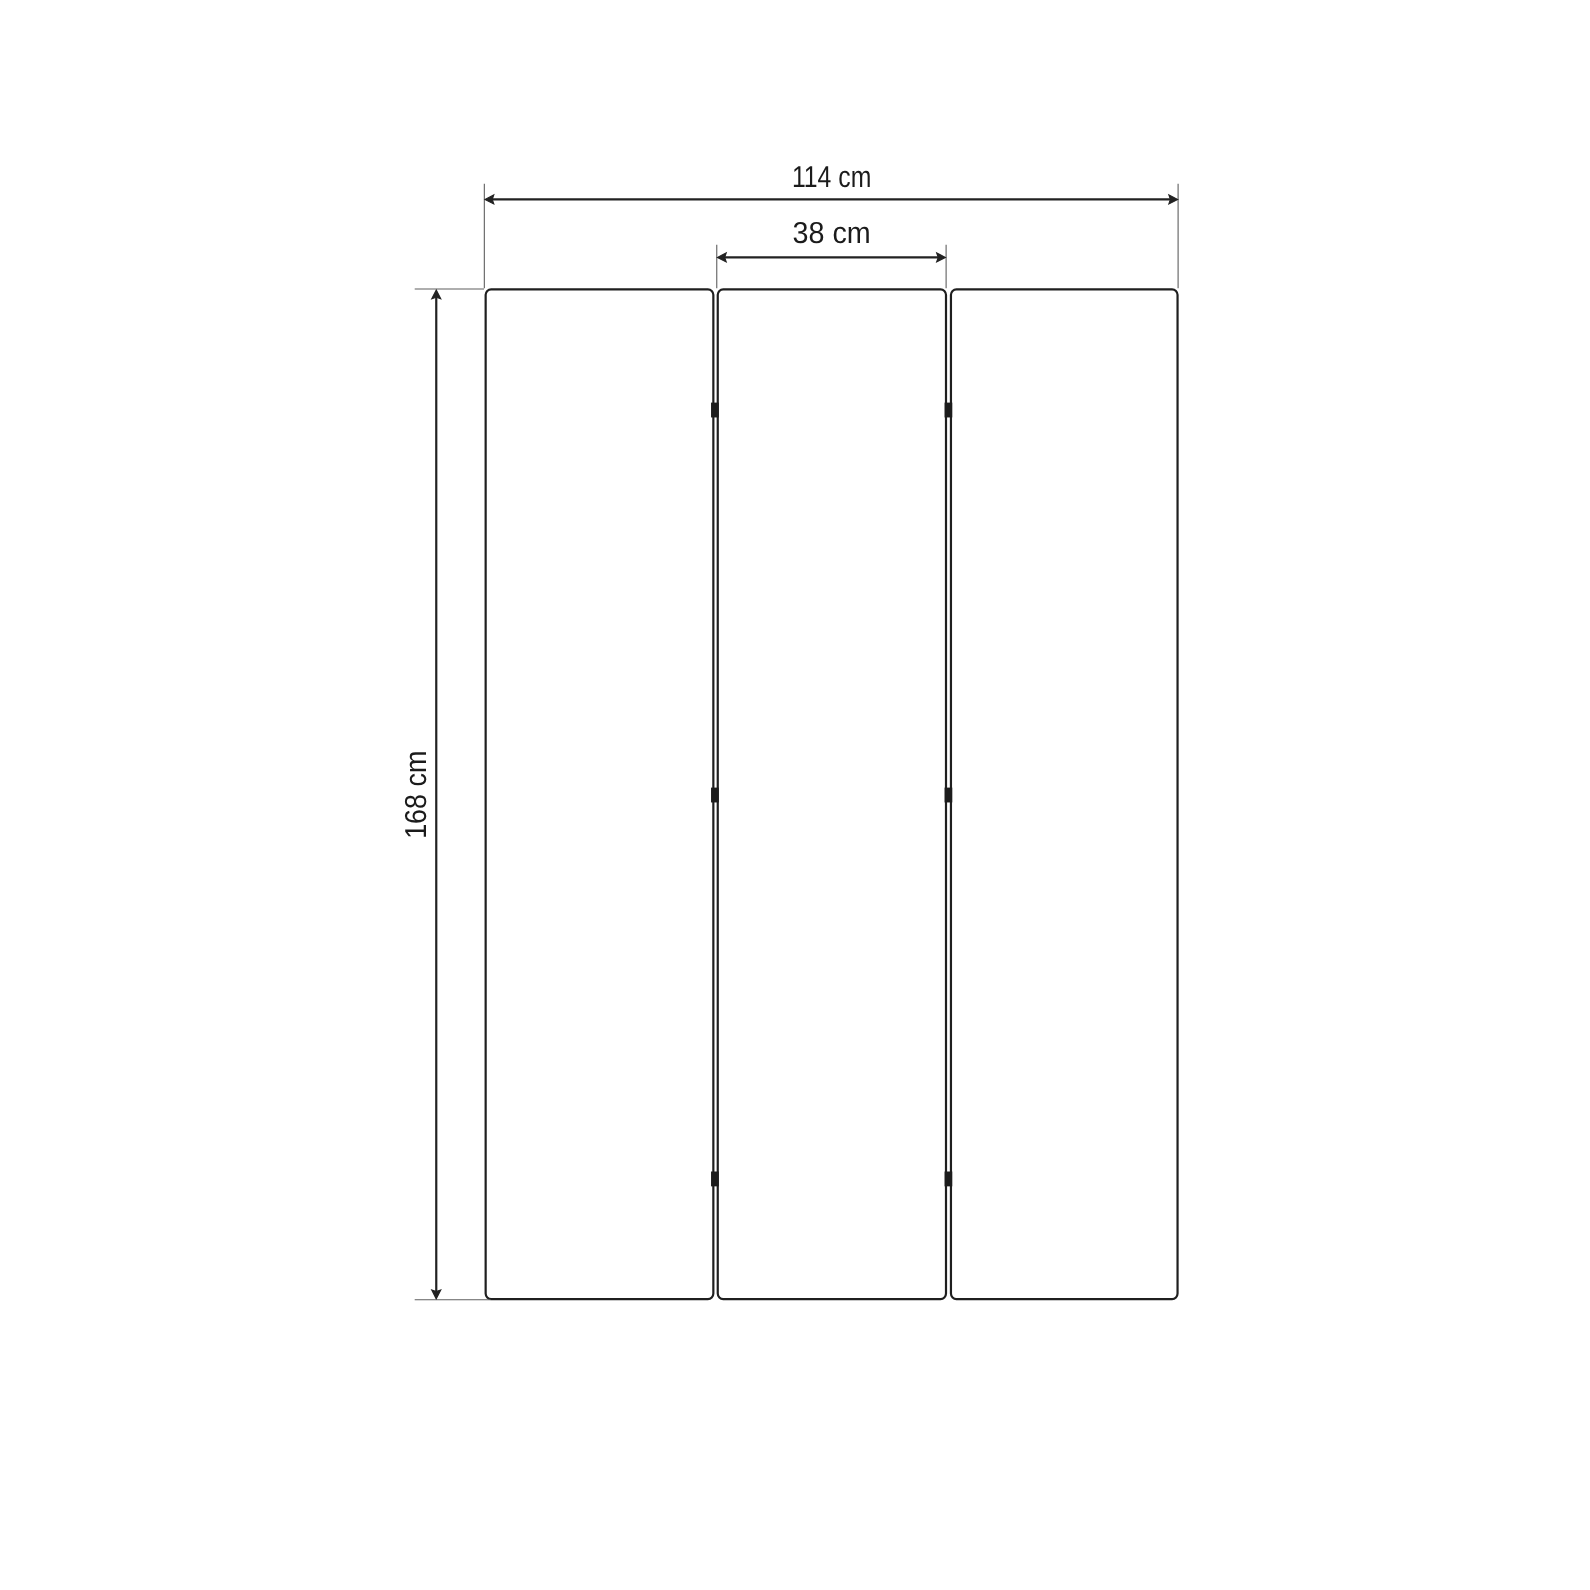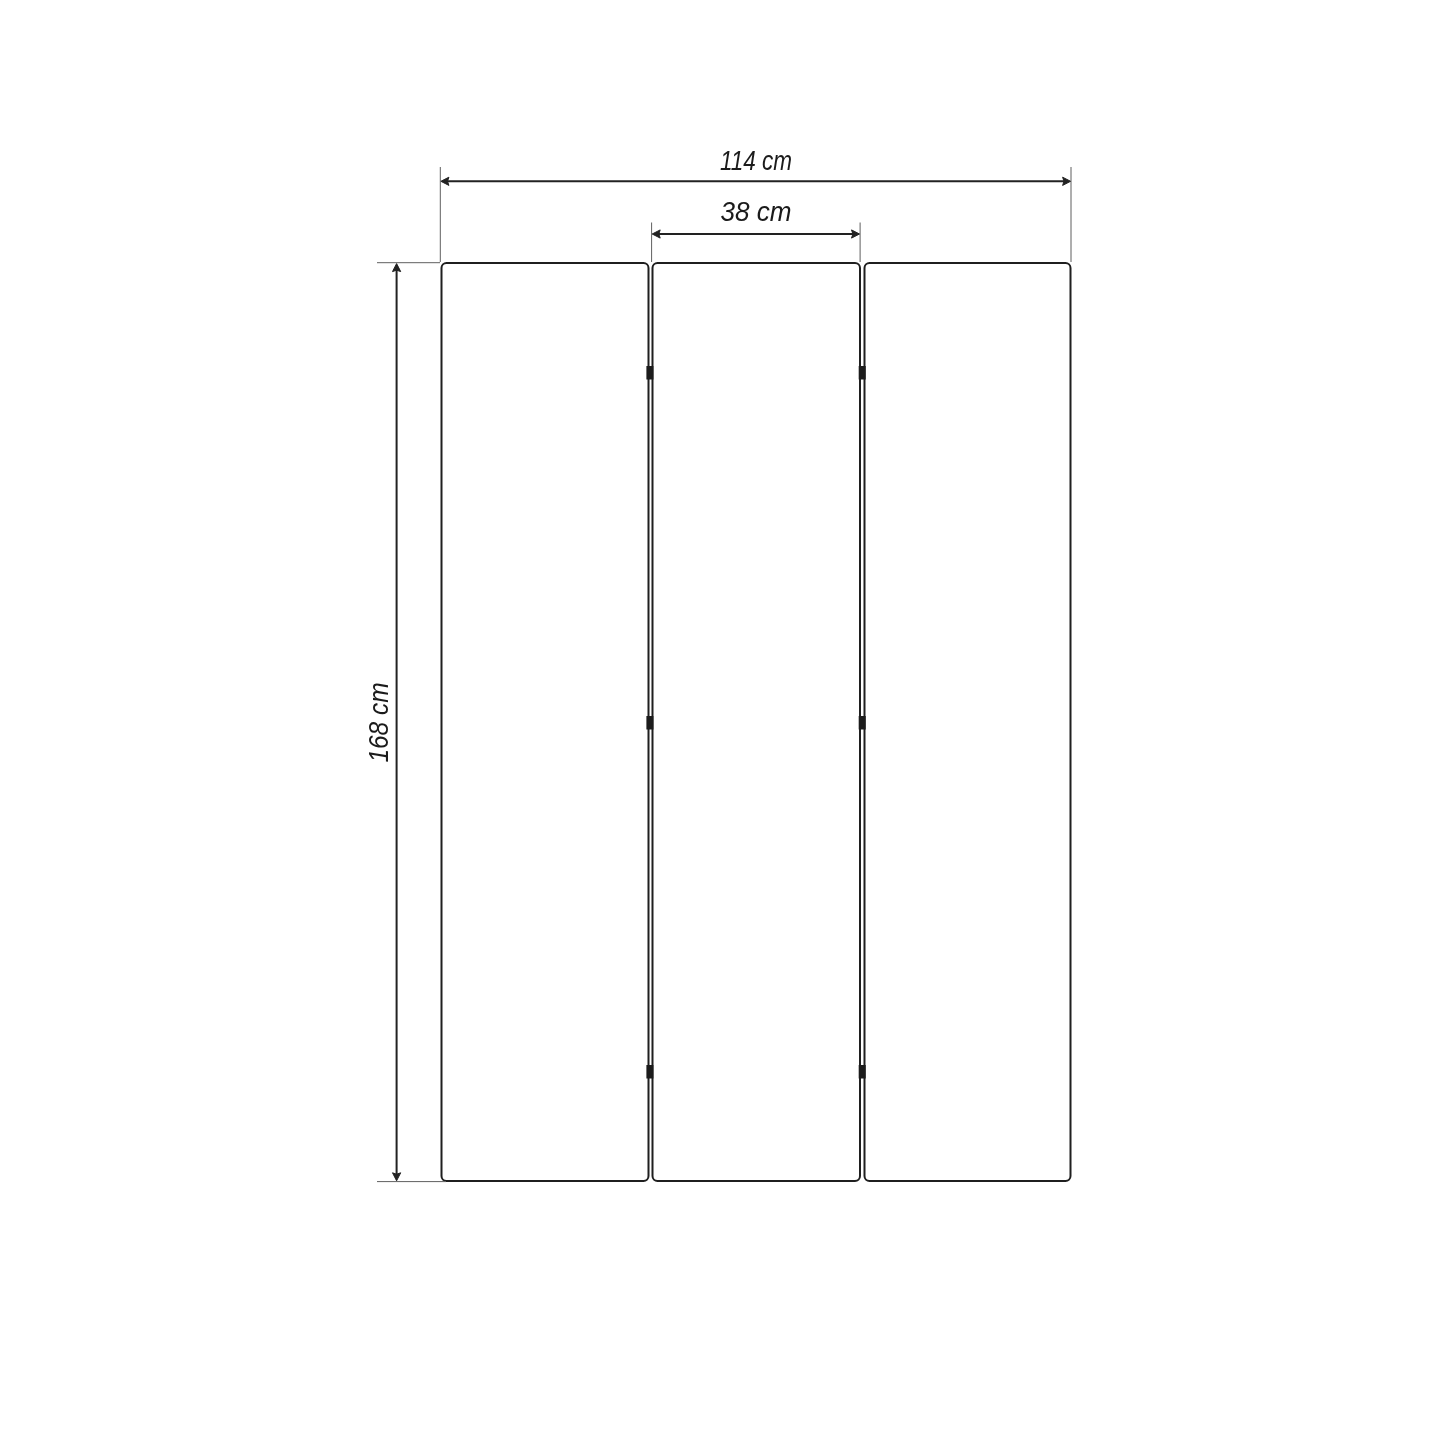--- a/index.html
+++ b/index.html
@@ -1,16 +1,16 @@
 <!DOCTYPE html>
 <html><head>
 <meta charset="utf-8">
 <style>
   html,body{margin:0;padding:0;background:#ffffff;}
-  .wrap{width:1445px;height:1445px;position:relative;background:#fff;font-style:italic;}
+  .wrap{width:1445px;height:1445px;position:relative;background:#fff;}
   text{font-family:"Liberation Sans",sans-serif;fill:#1b1b1b;}
 </style>
 </head>
 <body>
 
 <div class="wrap">
 <svg width="1445" height="1445" viewBox="0 0 1445 1445" xmlns="http://www.w3.org/2000/svg">
   <rect x="0" y="0" width="1445" height="1445" fill="#ffffff"></rect>
 
   <rect x="441.5" y="263" width="207" height="918" rx="5" fill="#ffffff" stroke="#1f1f1f" stroke-width="2"></rect>

